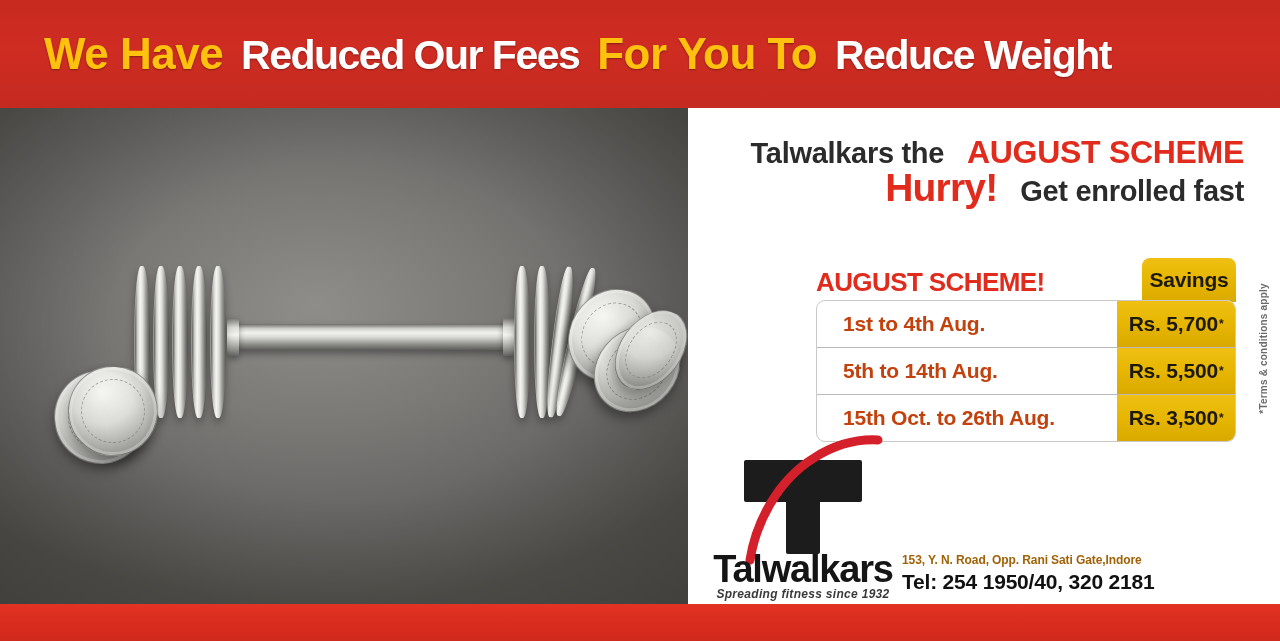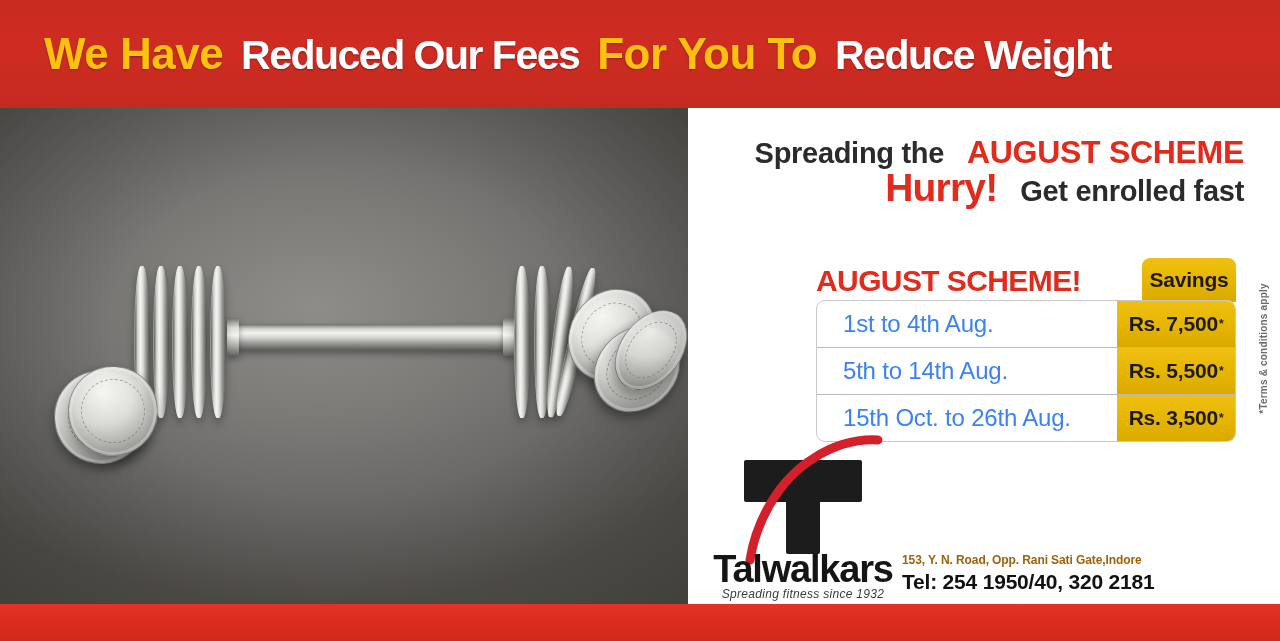--- a/index.html
+++ b/index.html
@@ -222,21 +222,21 @@
     width: 420px;
   }
   .scheme-title-row {
     position: relative;
     height: 44px;
   }
   .scheme-title {
     position: absolute;
     left: 0;
     bottom: 2px;
-    font-size: 30px;
+    font-size: 26px;
     font-weight: bold;
     color: #e02b1d;
     letter-spacing: -0.6px;
     white-space: nowrap;
   }
   .savings-head {
     position: absolute;
     right: 0;
     bottom: -2px;
     width: 94px;
@@ -263,23 +263,23 @@
     display: flex;
     height: 46px;
     border-bottom: 1px solid #b9b9b9;
   }
   .scheme-row:last-child { border-bottom: none; }
   .row-period {
     flex: 1 1 auto;
     display: flex;
     align-items: center;
     padding-left: 26px;
-    font-size: 24px;
-    font-weight: normal;
-    color: #3b82f6;
+    font-size: 21px;
+    font-weight: bold;
+    color: #c2410c;
     letter-spacing: -0.2px;
     white-space: nowrap;
   }
   .row-amount {
     flex: 0 0 118px;
     background: linear-gradient(180deg, #efc013 0%, #e6b500 55%, #d9a900 100%);
     display: flex;
     align-items: center;
     justify-content: center;
     font-size: 21px;
@@ -367,21 +367,21 @@
     letter-spacing: -1.2px;
   }
   .logo-tag {
     position: absolute;
     left: 0;
     top: 143px;
     width: 210px;
     text-align: center;
     font-size: 12px;
     font-style: italic;
-    font-weight: normal;
+    font-weight: bold;
     color: #3a3a3a;
     letter-spacing: 0.3px;
   }
 
   
   .address-block {
     position: absolute;
     left: 214px;
     top: 444px;
     width: 368px;
@@ -460,42 +460,42 @@
       <div class="coin c-right-3"></div>
     </div>
 
     <div class="photo-vignette"></div>
   </div>
 
   <div class="content-panel">
 
     <div class="announce">
       <div class="announce-line1">
-        <span class="ann-dark">Spreading the</span>
+        <span class="ann-dark">Talwalkars the</span>
         <span class="ann-gap"></span>
         <span class="ann-red">AUGUST SCHEME</span>
       </div>
       <div class="announce-line2">
         <span class="ann-hurry">Hurry!</span>
         <span class="ann-gap"></span>
         <span class="ann-dark">Get enrolled fast</span>
       </div>
     </div>
 
     <div class="scheme-wrap">
       <div class="scheme-title-row">
         <div class="scheme-title">AUGUST SCHEME!</div>
         <div class="savings-head">Savings</div>
       </div>
 
       <div class="scheme-table">
         <div class="scheme-row">
           <div class="row-period">1st  to 4th Aug.</div>
           <div class="row-amount">
-            <span>Rs. 7,500</span>
+            <span>Rs. 5,700</span>
               <span class="star">*</span>
           </div>
         </div>
         <div class="scheme-row">
           <div class="row-period">5th to 14th Aug.</div>
           <div class="row-amount">
             <span>Rs. 5,500</span>
               <span class="star">*</span>
           </div>
         </div>

